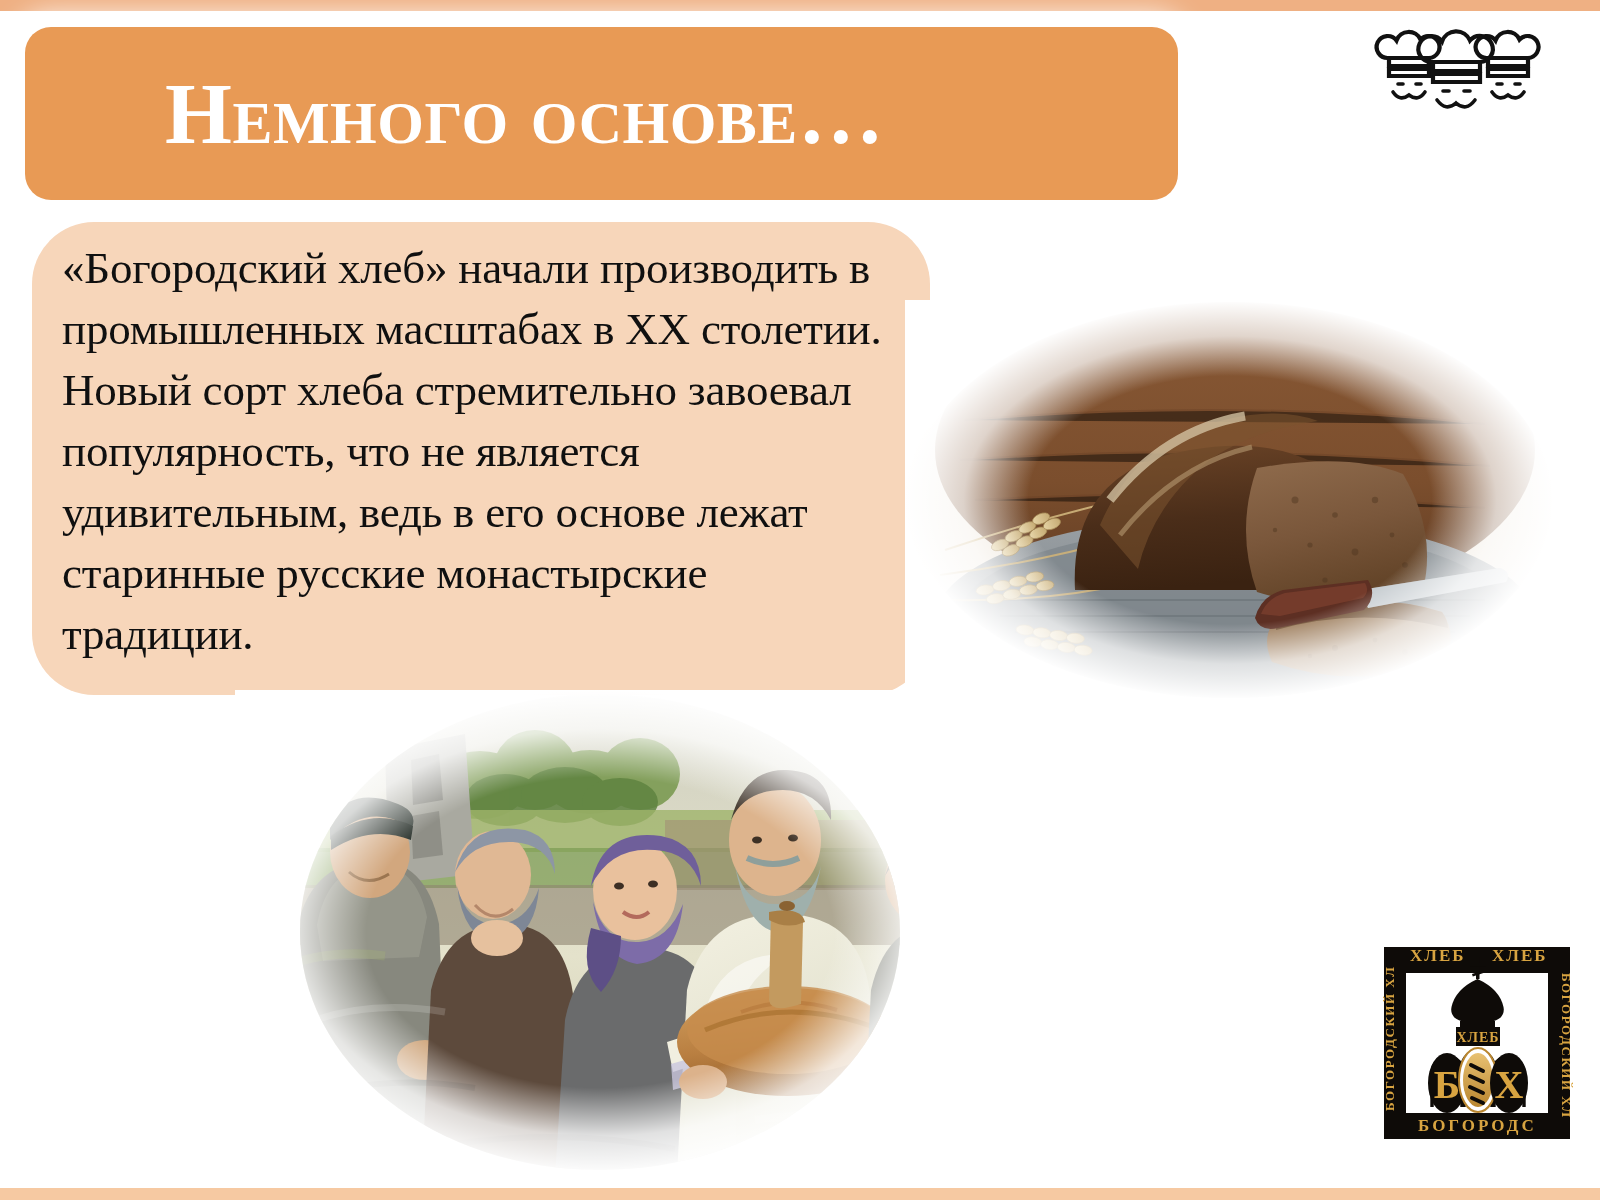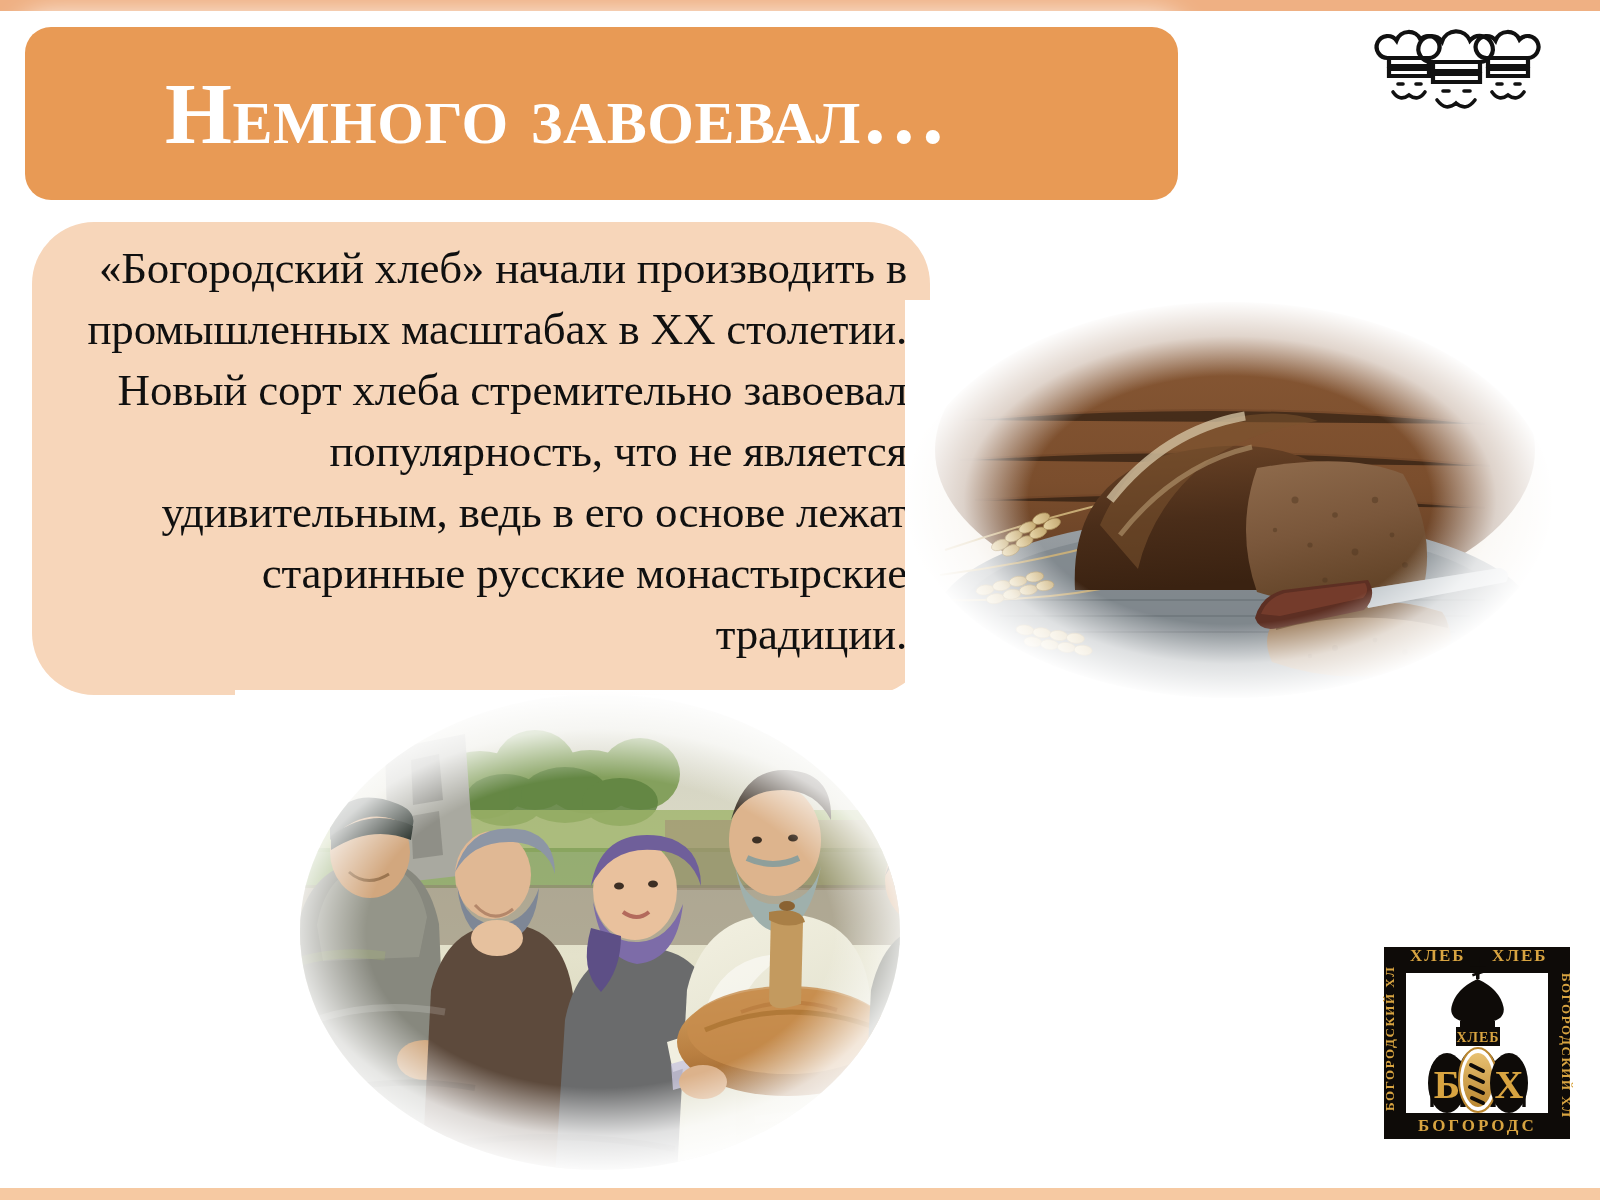--- a/index.html
+++ b/index.html
@@ -62,21 +62,20 @@
   }
   .body-text {
     position: absolute;
     left: 62px; top: 238px;
     width: 845px;
     font-family: "Liberation Serif", "DejaVu Serif", serif;
     font-size: 45px;
     line-height: 61px;
     color: #101010;
     letter-spacing: -0.2px;
-    text-align: right;
   }
 
   
   .bread-photo {
     position: absolute;
     left: 905px; top: 300px;
     width: 650px; height: 400px;
   }
   .painting {
     position: absolute;
@@ -95,21 +94,21 @@
   }
   svg { display: block; }
 </style>
 </head>
 <body>
 
 <div class="top-strip"></div>
 <div class="bottom-strip"></div>
 
 <div class="title-bar"></div>
-<div class="title-text">Немного завоевал…</div>
+<div class="title-text">Немного основе…</div>
 
 <div class="text-card"></div>
 <div class="body-text">«Богородский хлеб» начали производить в промышленных масштабах в XX столетии. Новый сорт хлеба стремительно  завоевал популярность, что не является удивительным, ведь в его основе лежат старинные русские монастырские традиции.</div>
 
 <div class="chef-logo">
   <svg viewBox="0 0 172 90" width="172" height="90" aria-hidden="true">
     <g fill="none" stroke="#111111" stroke-width="4.2">
 
       <path d="M16 34 a11 11 0 1 1 8.5 -17.5 a13 13 0 0 1 24 -1 a11 11 0 1 1 8.5 18.5 z"></path>
       <path d="M17 34 h40 v8 h-40 z"></path>

